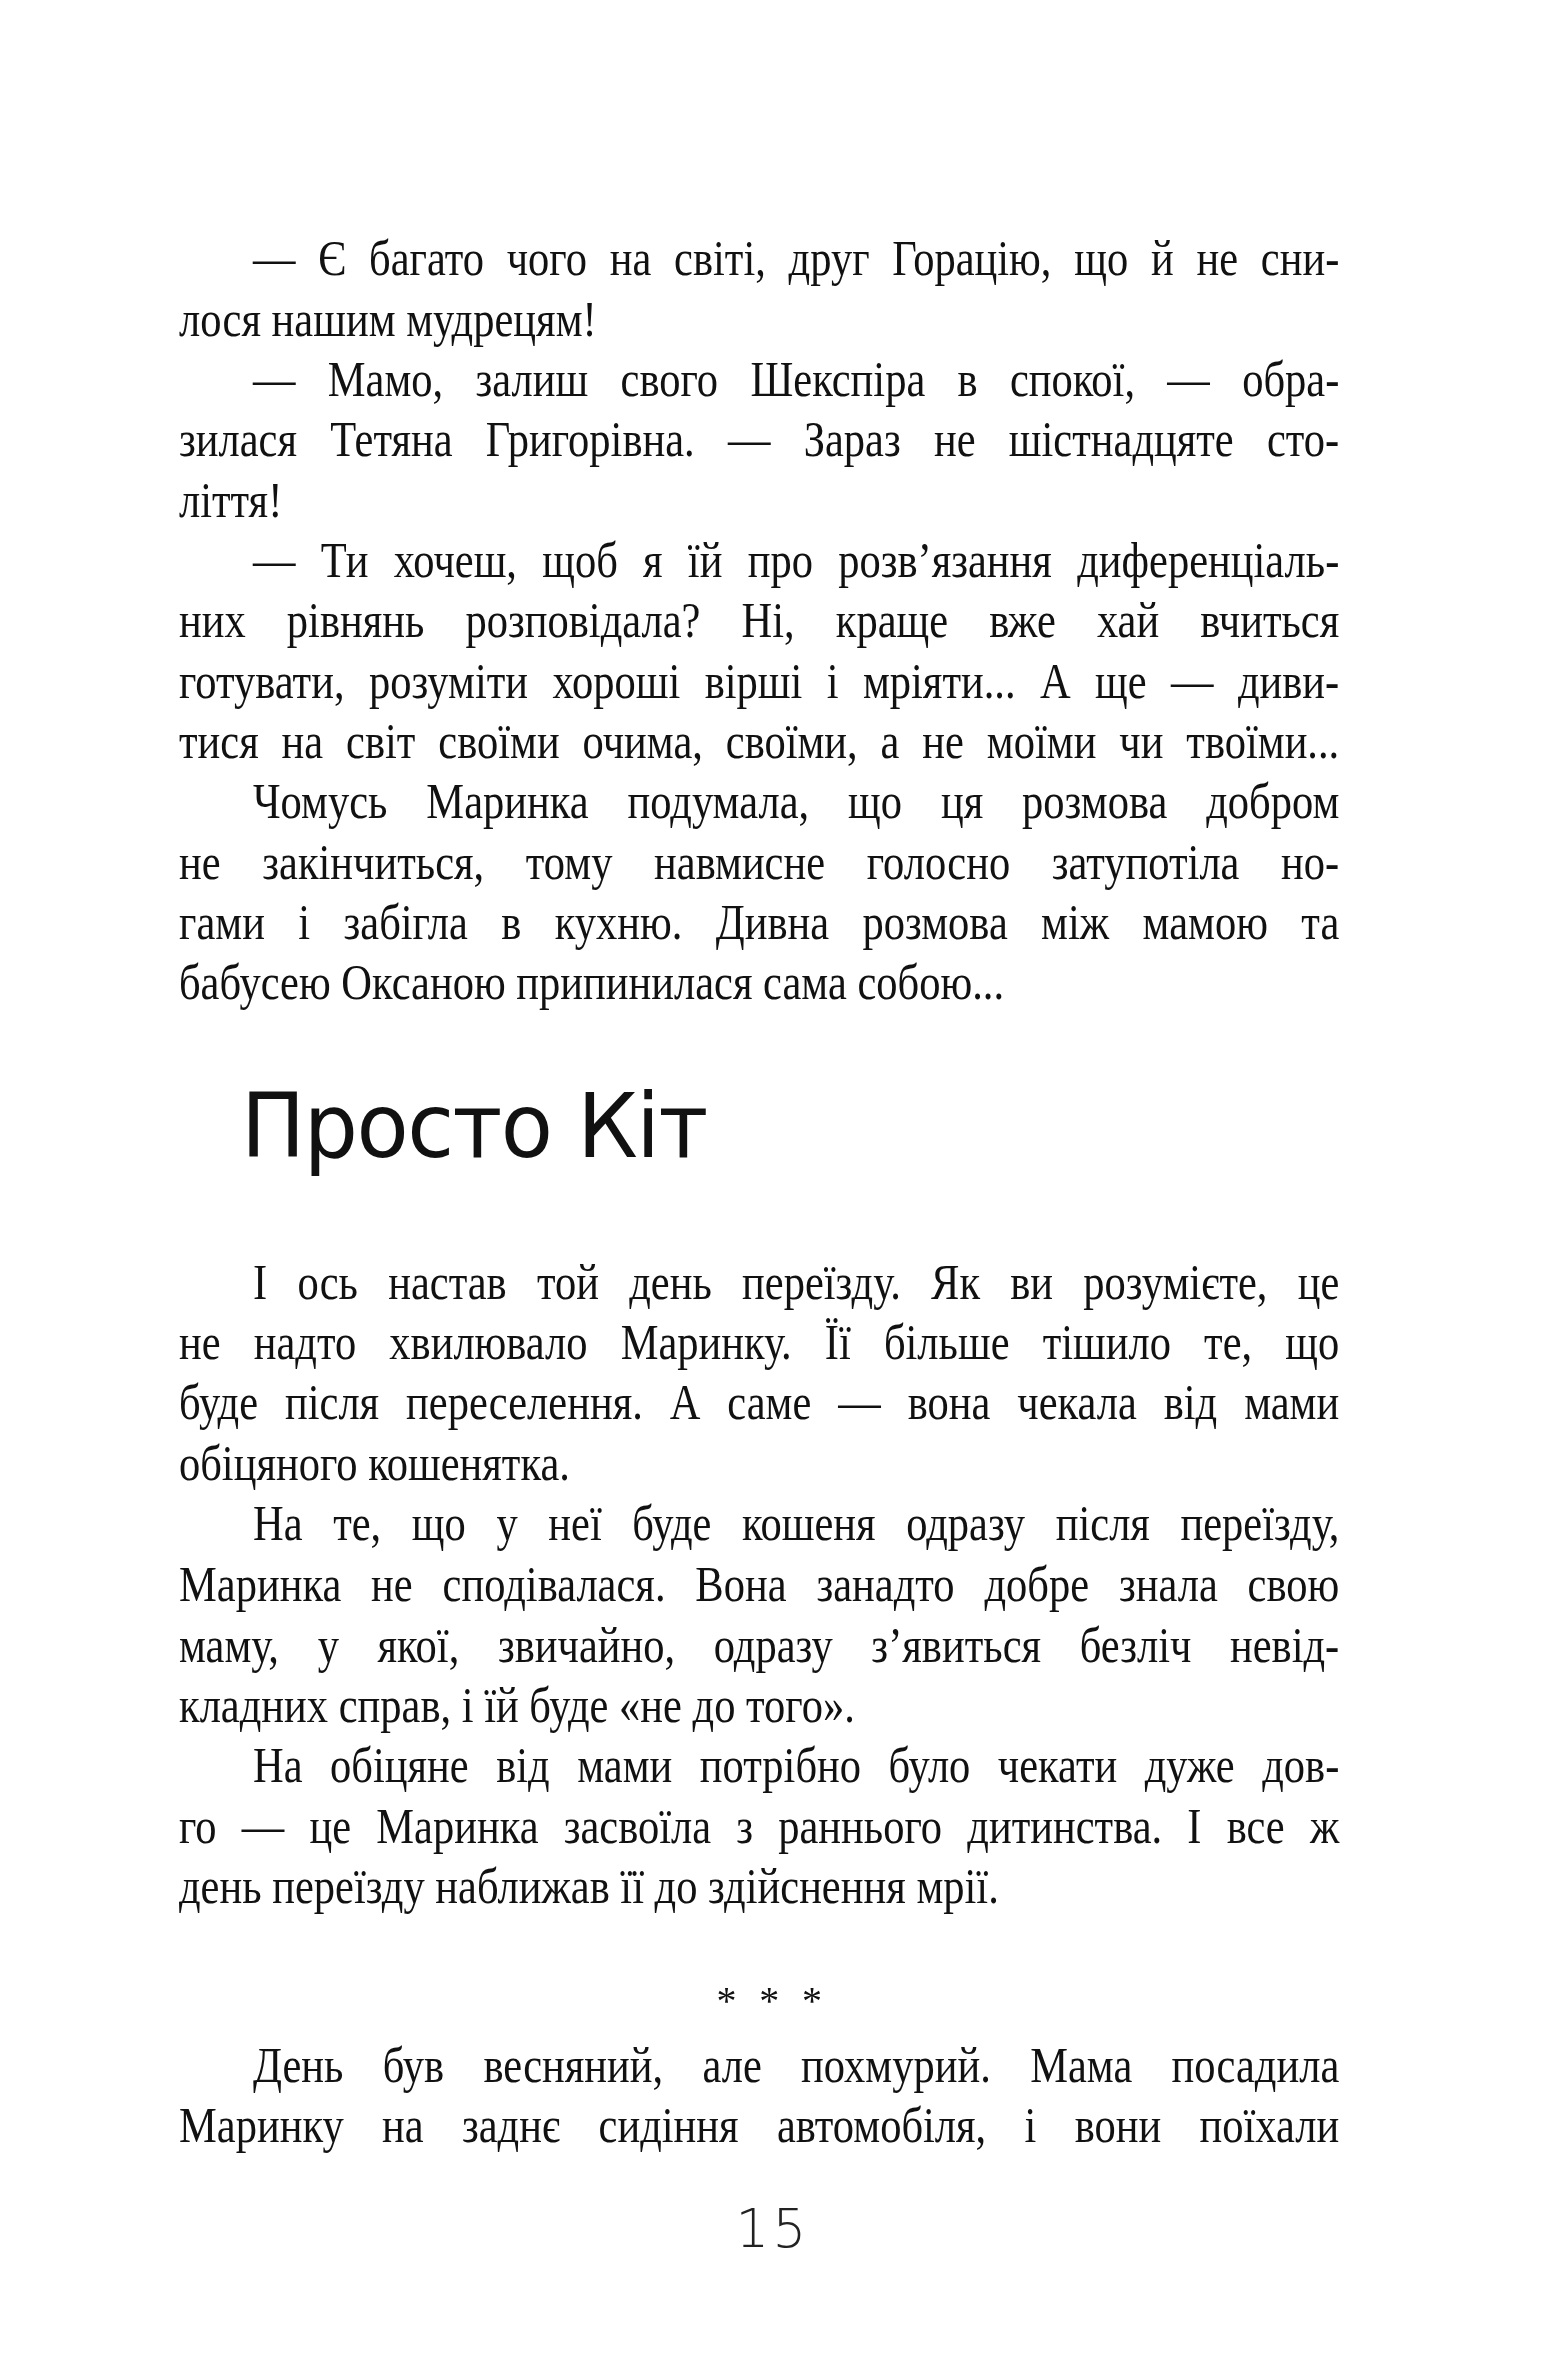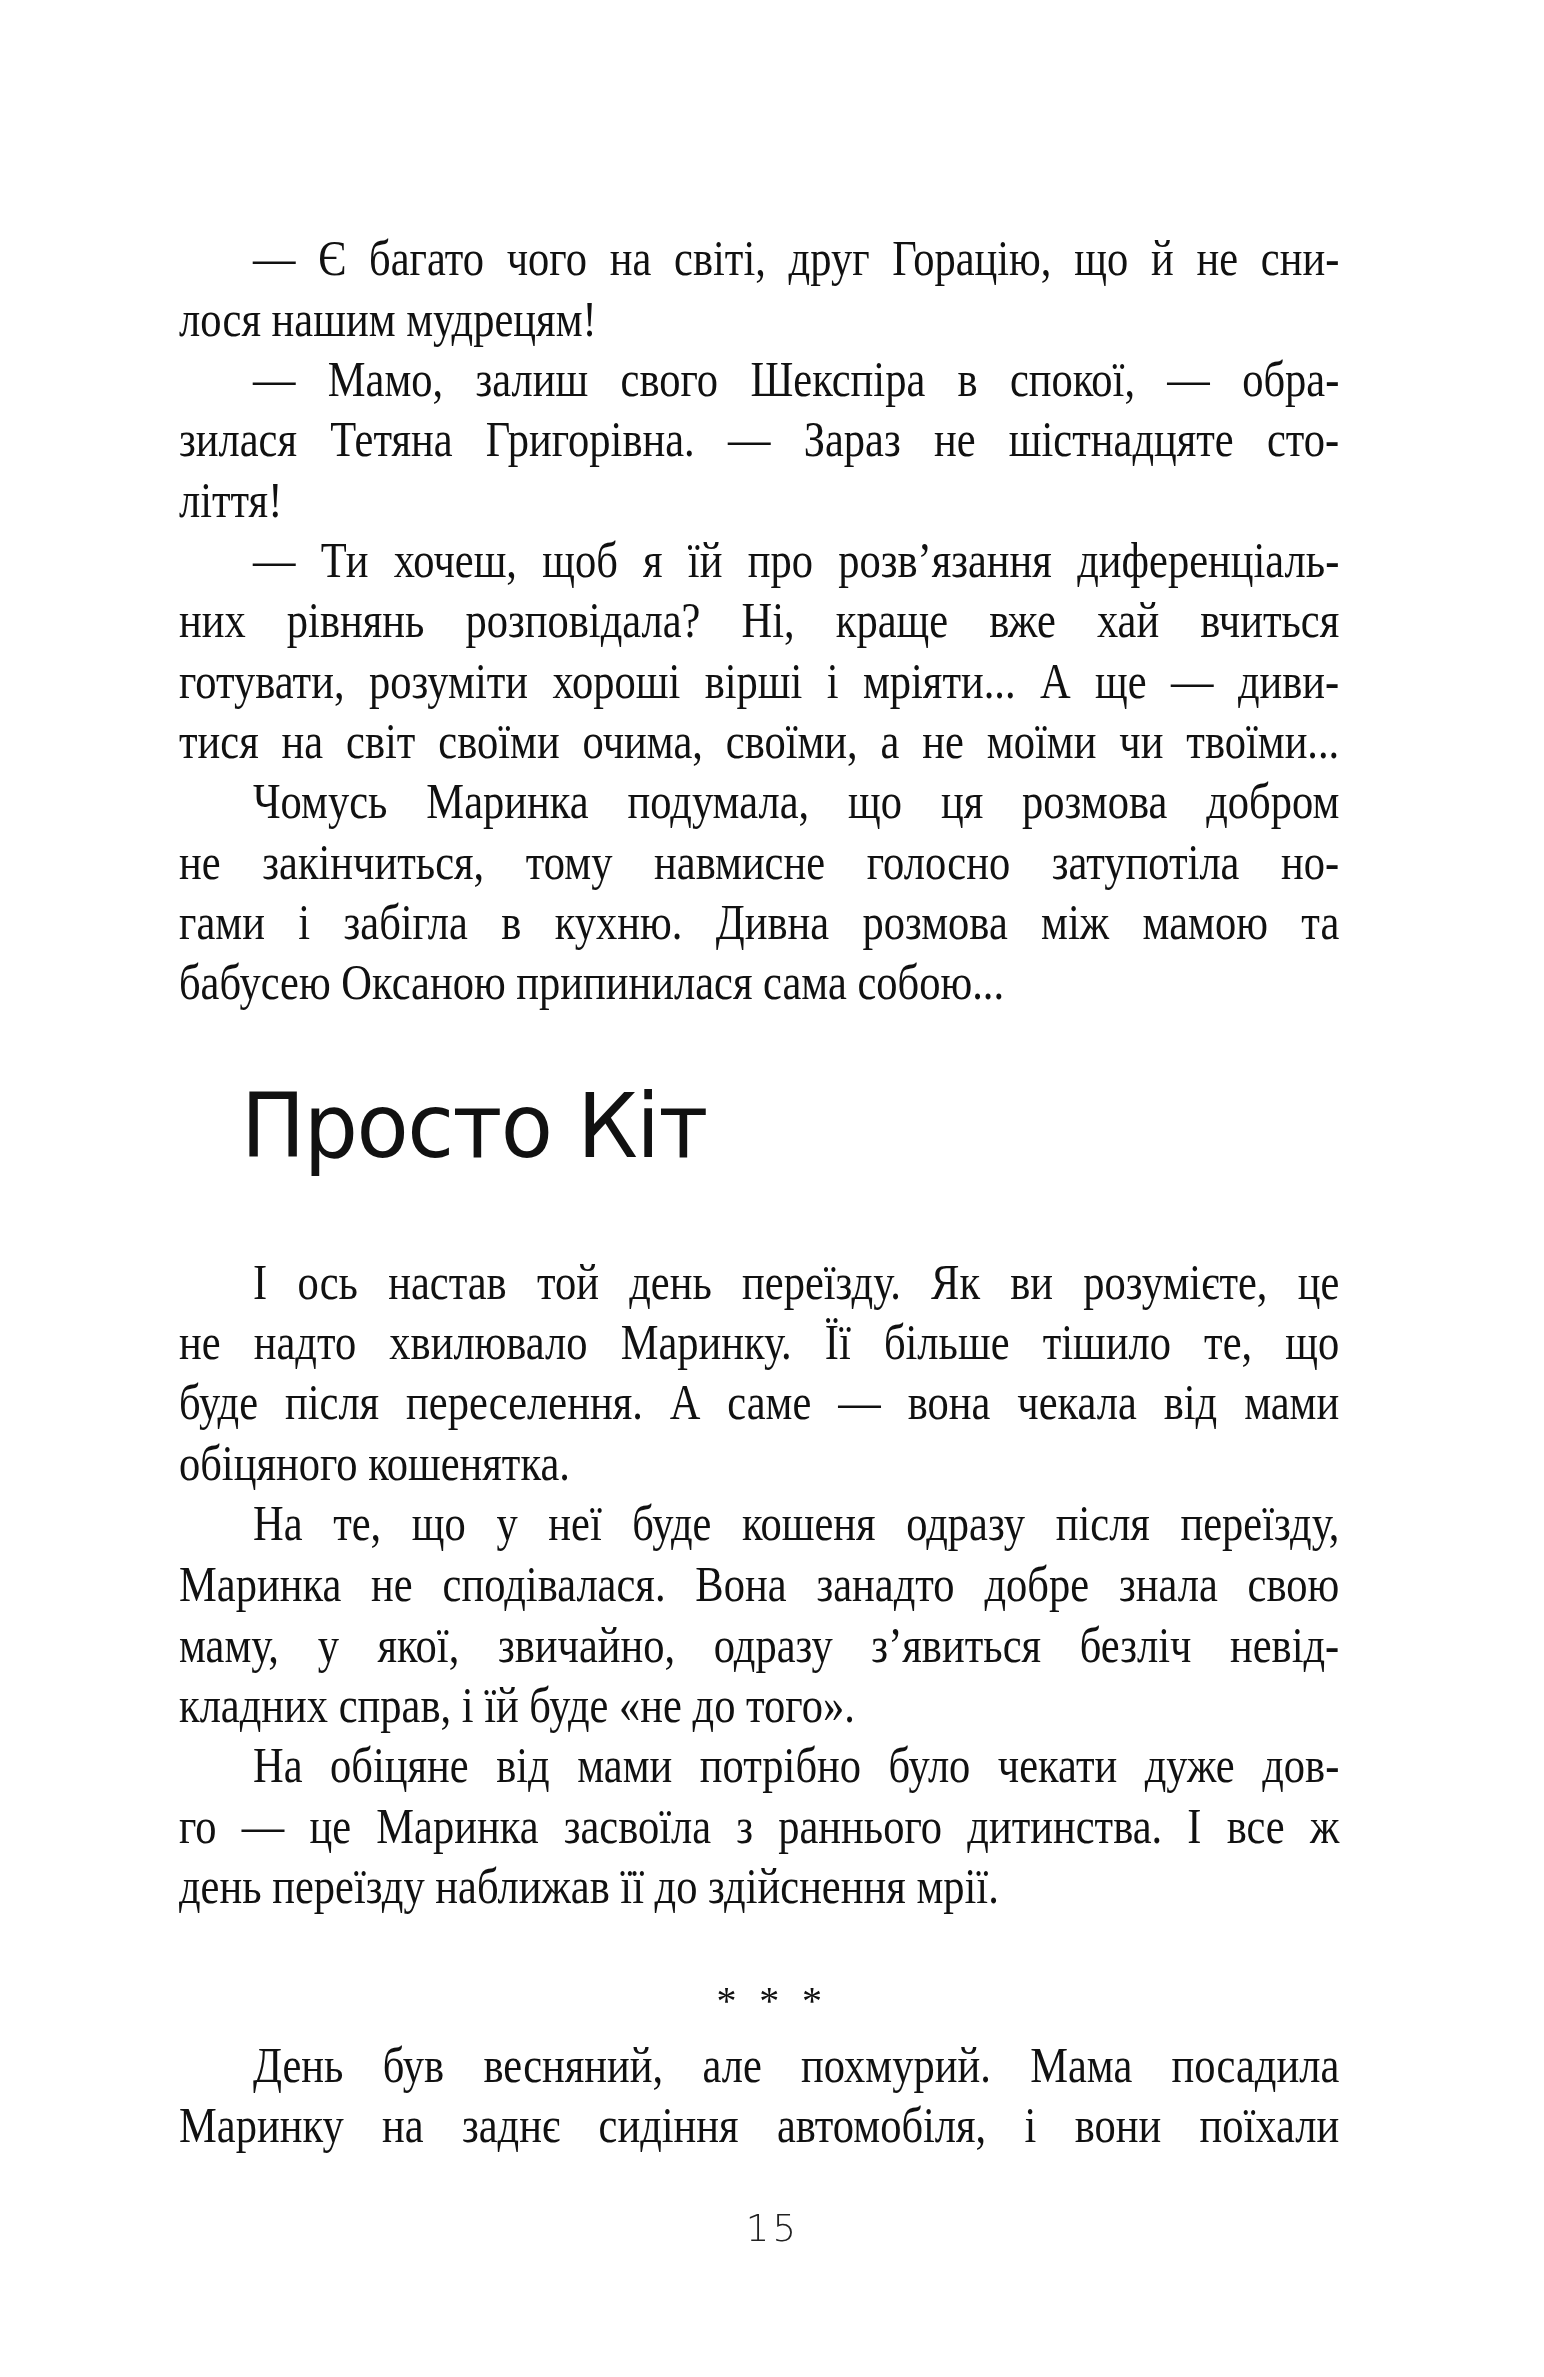--- a/index.html
+++ b/index.html
@@ -45,21 +45,21 @@
     letter-spacing: 6.4px;
     color: #111111;
   }
   .page-number {
     position: absolute;
     left: 0; width: 1545px;
     top: 2201px;
     text-align: center;
     font-family: "DejaVu Sans", "Liberation Sans", sans-serif;
     font-weight: 300;
-    font-size: 37px;
+    font-size: 53px;
     line-height: 56px;
     color: #222222;
     letter-spacing: 3.2px;
   }
 </style>
 </head>
 <body>
 
 <div class="page">
 

